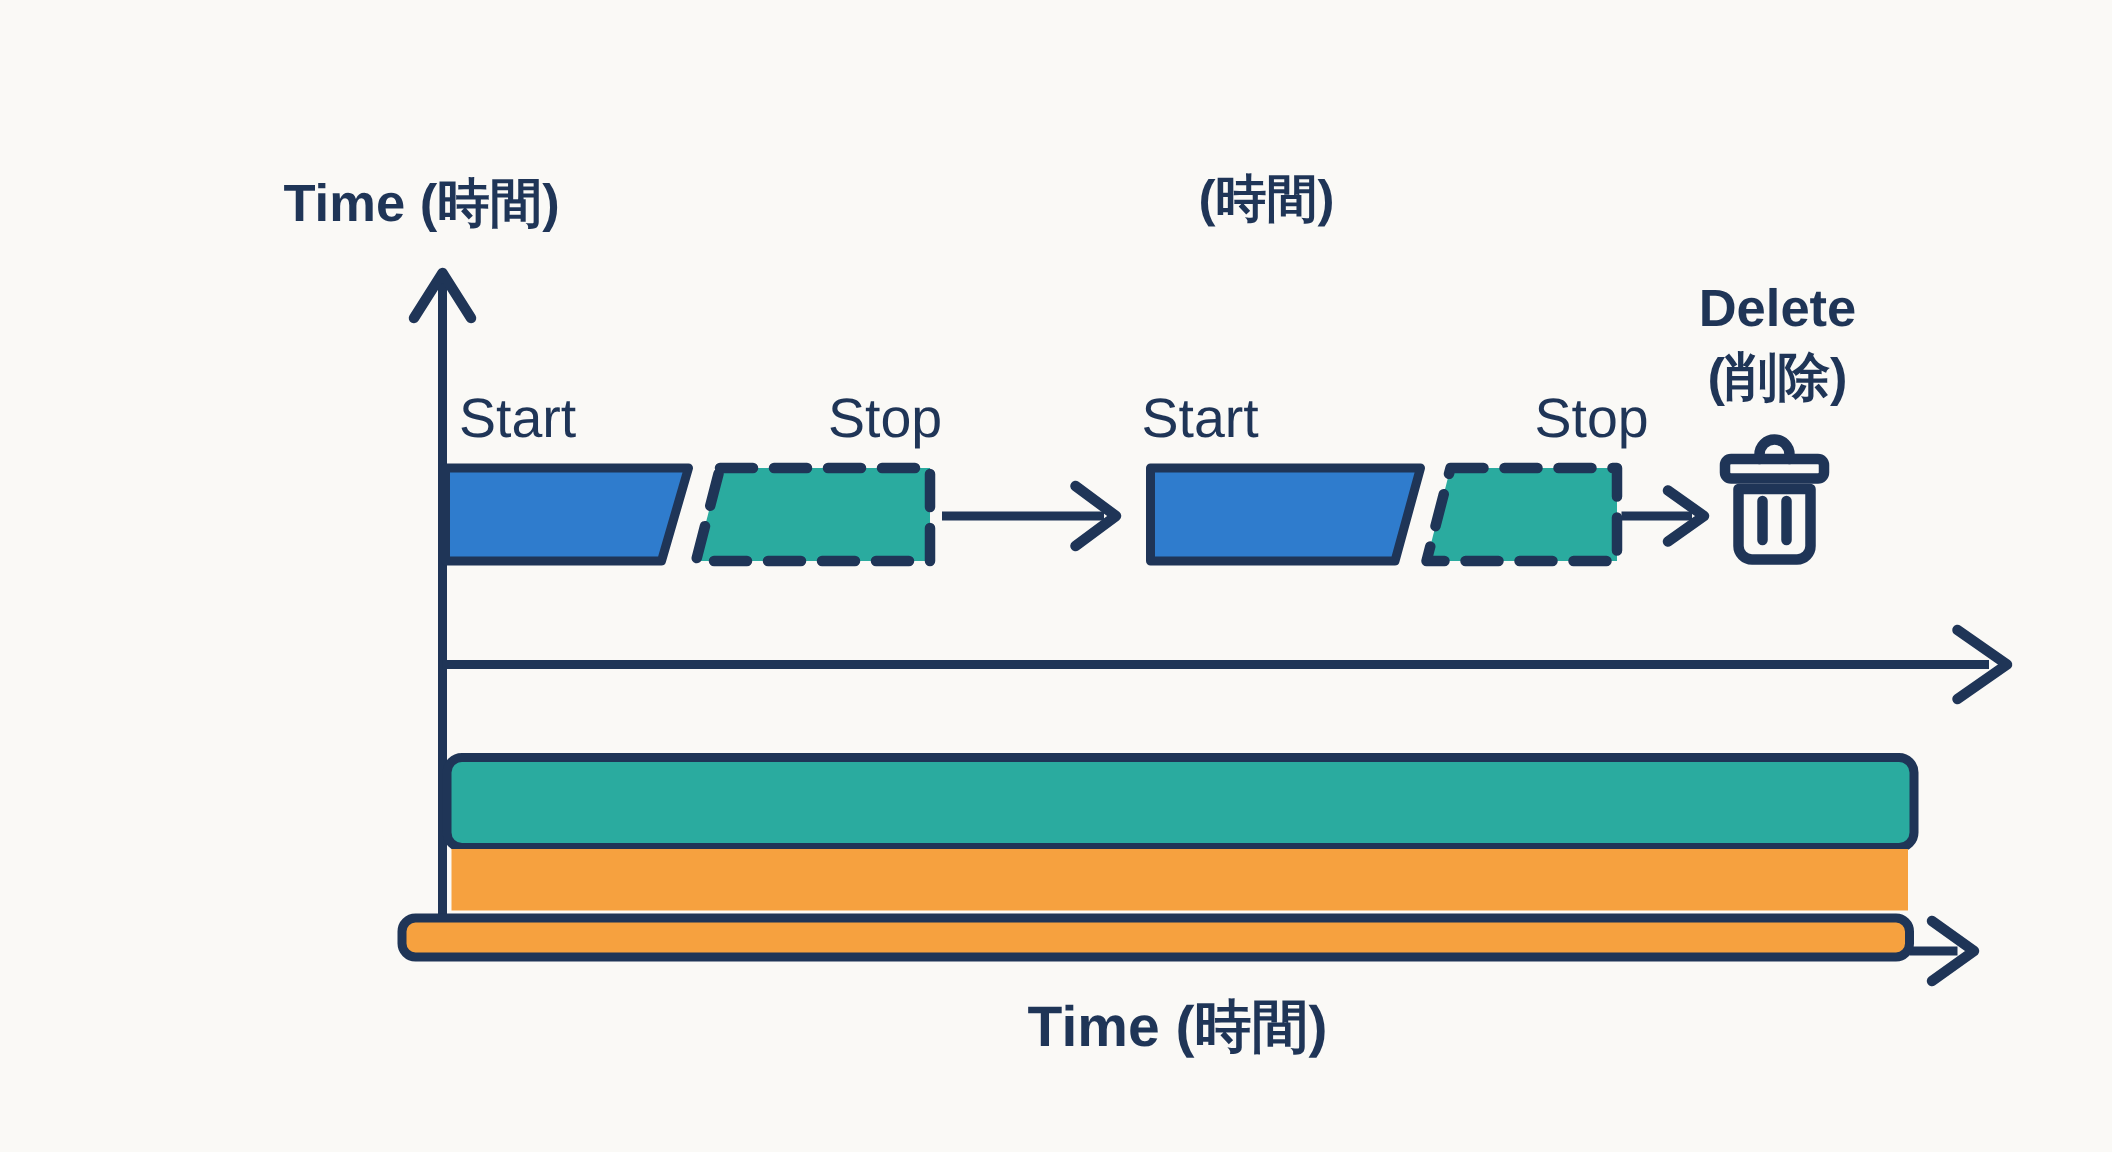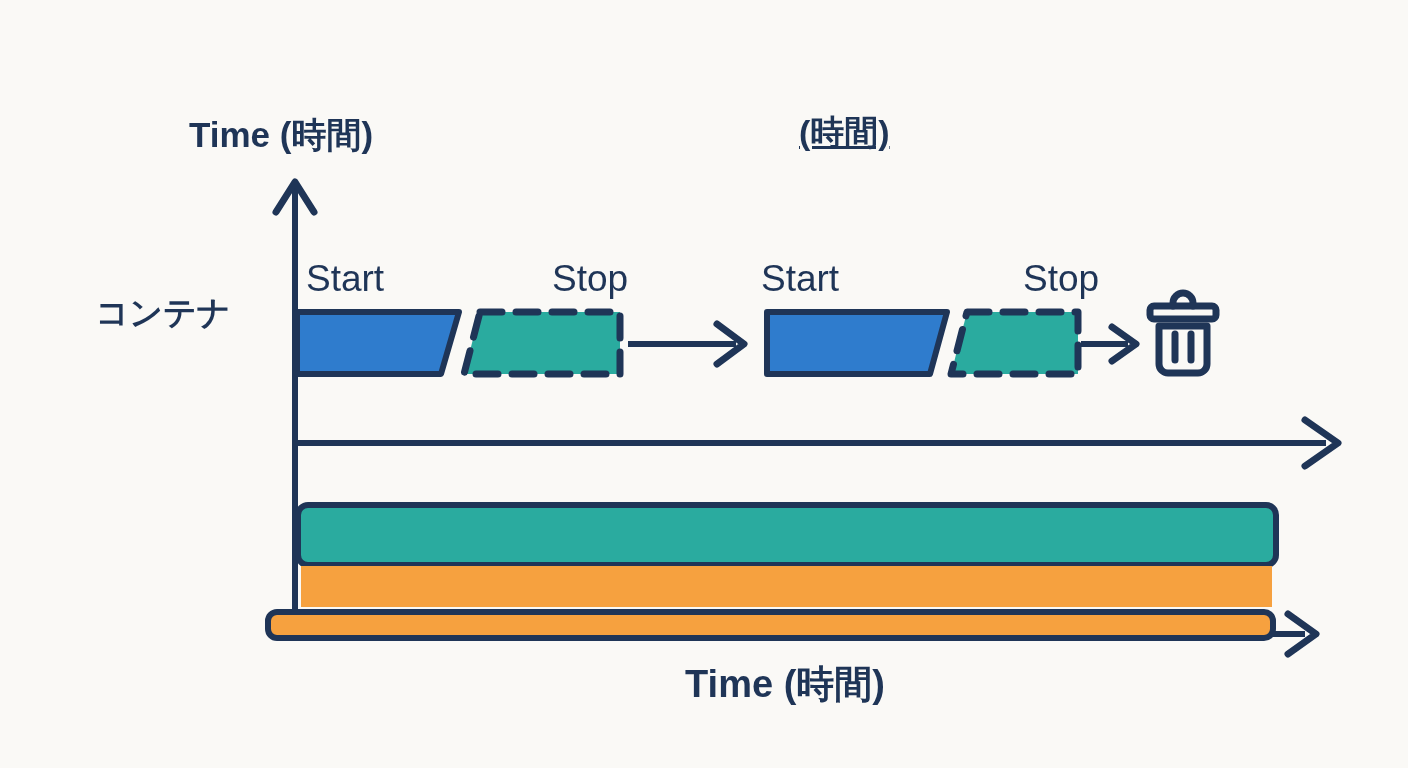--- a/index.html
+++ b/index.html
@@ -26,21 +26,21 @@
   .orange-fill { fill: var(--orange); }
   .orange-bar  { fill: var(--orange); stroke: var(--navy); stroke-width: 6; }
   .icon-stroke { stroke: var(--navy); stroke-width: 7; fill: none;
                  stroke-linecap: round; stroke-linejoin: round; }
 
   
   .lbl { position:absolute; color: var(--navy); white-space: nowrap; }
   .bold { font-weight: 700; }
   .centered { transform: translateX(-50%); text-align: center; }
   .lbl-time-top    { left:189px;  top:112px; font-size:35px; }
-  .lbl-time-mid    { left:799px;  top:110px; font-size:34px;text-decoration:underline; }
+  .lbl-time-mid    { left:799px;  top:110px; font-size:34px; }
   .lbl-event       { font-size:37px; font-weight:500; top:258px; }
   .lbl-start1 { left:306px; }
   .lbl-stop1  { left:552px; }
   .lbl-start2 { left:761px; }
   .lbl-stop2  { left:1023px; }
   .lbl-delete      { left:1185px; top:183px; font-size:35px; line-height:1.3; }
   .lbl-container   { left:163px;  top:292px; font-size:33px; line-height:1.3; }
   .lbl-volume      { left:163px;  top:486px; font-size:33px; line-height:1.3; }
   .lbl-time-bottom { left:785px;  top:659px; font-size:38px; }
 </style>
@@ -93,25 +93,29 @@
       <polyline class="arrow-head" points="1288,614 1316,634 1288,654"></polyline>
     </g>
     <rect class="orange-bar" x="268" y="612" width="1005" height="26" rx="9"></rect>
   </svg>
 
   <div class="lbl bold lbl-time-top">Time (時間)</div>
 
   <div class="lbl bold lbl-time-mid">(時間)</div>
 
   <div class="lbl bold centered lbl-container">
-    <span>コンテナ</span><br>
+    <br>
   </div>
 
   <div class="lbl lbl-event lbl-start1">Start</div>
   <div class="lbl lbl-event lbl-stop1">Stop</div>
   <div class="lbl lbl-event lbl-start2">Start</div>
   <div class="lbl lbl-event lbl-stop2">Stop</div>
 
+  <div class="lbl bold centered lbl-delete">
+    <span>Delete</span><br>
+    <span>(削除)</span>
+  </div>
 
 
   <div class="lbl bold centered lbl-time-bottom">Time (時間)</div>
 
 </div>
 
 </body></html>

